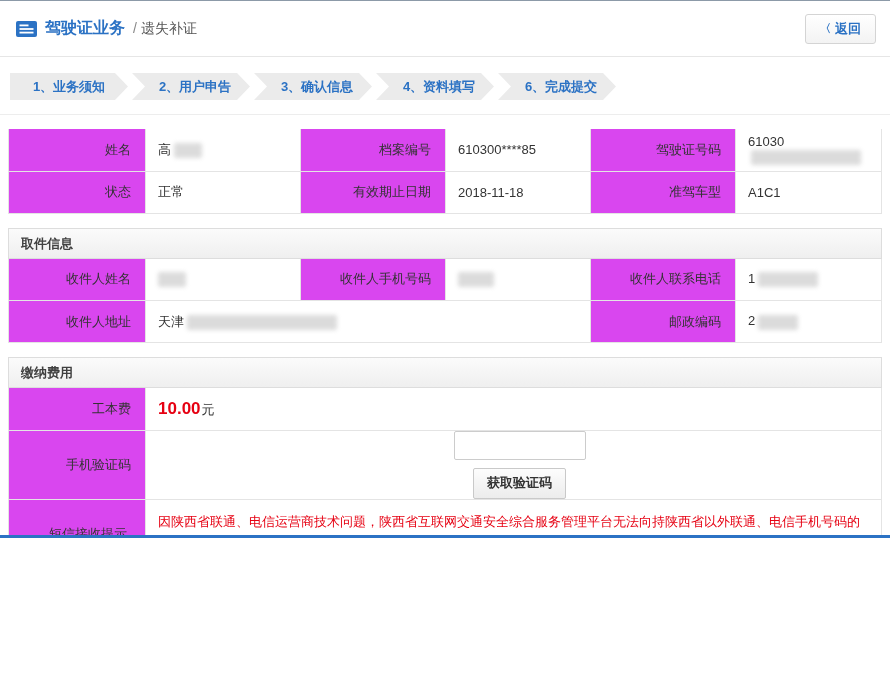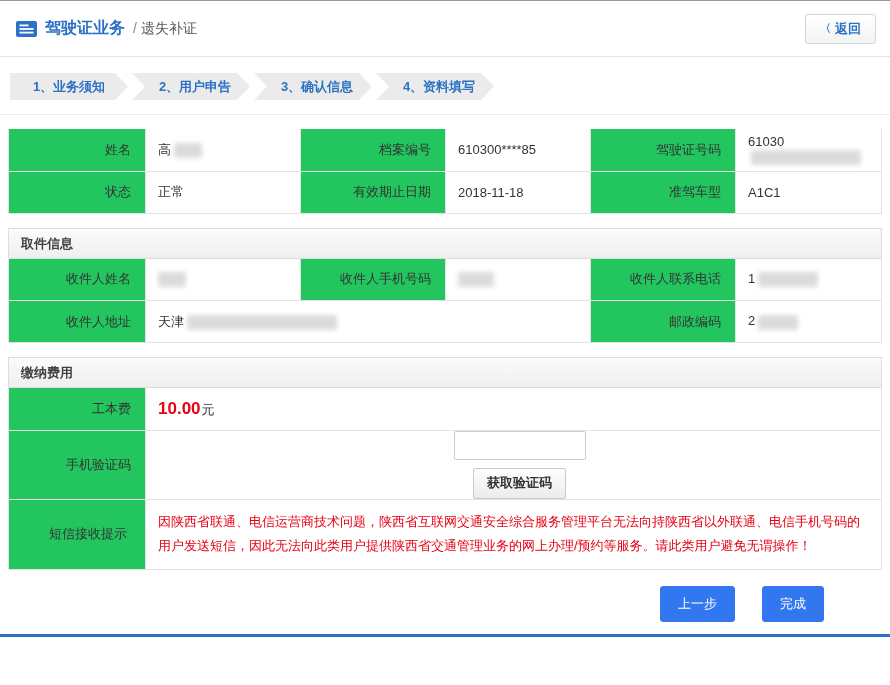--- a/index.html
+++ b/index.html
@@ -5,21 +5,21 @@
   * { box-sizing: border-box; margin: 0; padding: 0; }
   html,body { width:890px; }
   body {
     font-family: "Liberation Sans", "DejaVu Sans", sans-serif;
     font-size: 13px;
     color: #333;
     background: #fff;
   }
   .page {
     width: 890px;
-    height: 637px;
+    height: 538px;
     border-top: 1px solid #8c9aa8;
     border-bottom: 3px solid var(--accent-blue, #2b72c4);
     background: #fff;
     overflow: hidden;
   }
 
   
   .topbar {
     height: 56px;
     display: flex;
@@ -105,21 +105,21 @@
     table-layout: fixed;
   }
   table.info-table td {
     border: 1px solid #e4e4e4;
     border-top: none;
     height: 42px;
     font-size: 13px;
     vertical-align: middle;
   }
   td.lbl {
-    background: #22c55e;
+    background: #d946ef;
     text-align: right;
     padding-right: 14px;
     color: #333;
   }
   td.val { background: #fff; padding-left: 12px; color: #333; }
 
   .redacted {
     display: inline-block;
     vertical-align: middle;
     height: 15px;
@@ -208,20 +208,21 @@
       <span class="arrow">〈</span>
       <span>返回</span>
     </button>
   </div>
 
   <div class="steps">
     <div class="step first">1、业务须知</div>
     <div class="step">2、用户申告</div>
     <div class="step">3、确认信息</div>
     <div class="step">4、资料填写</div>
+    <div class="step">6、完成提交</div>
   </div>
 
   <div class="content">
 
     <div class="section">
       <table class="info-table">
         <colgroup>
           <col style="width:137px">
             <col style="width:155px">
           <col style="width:145px">

